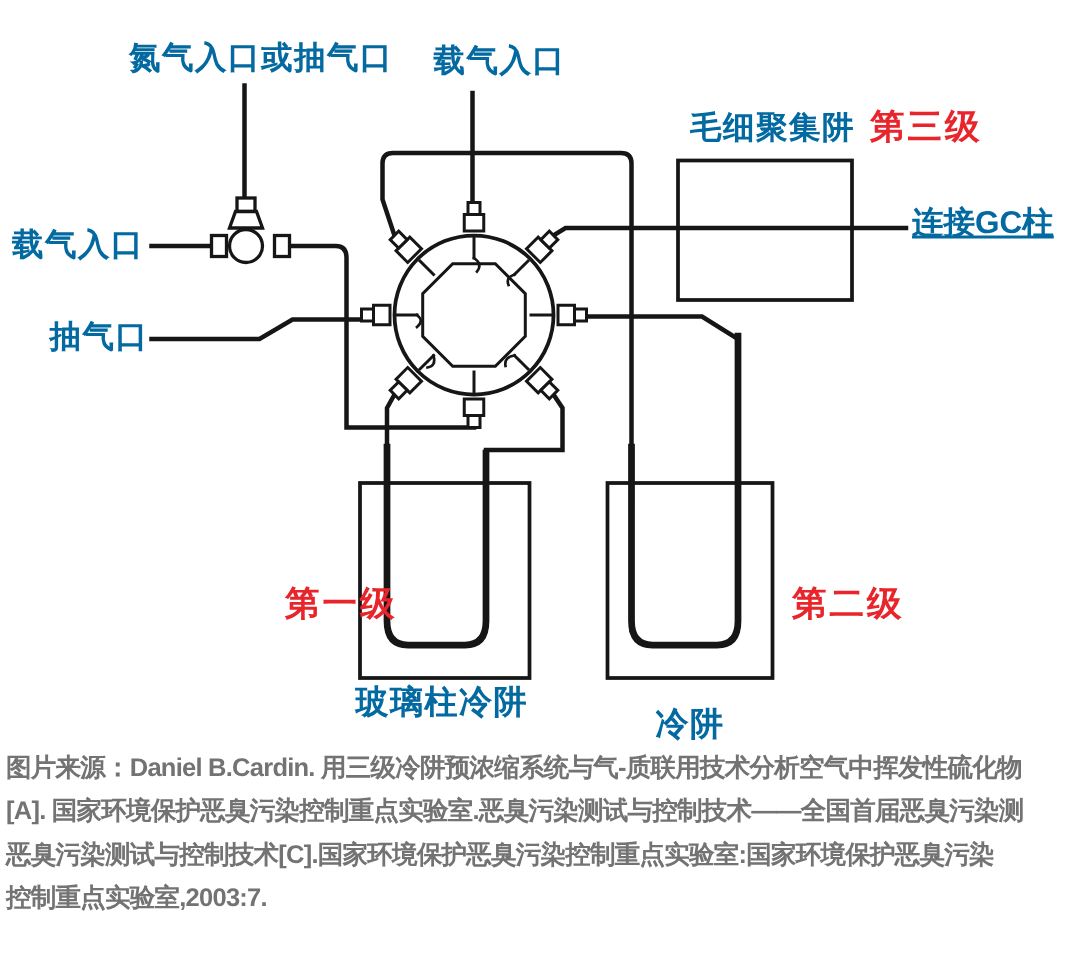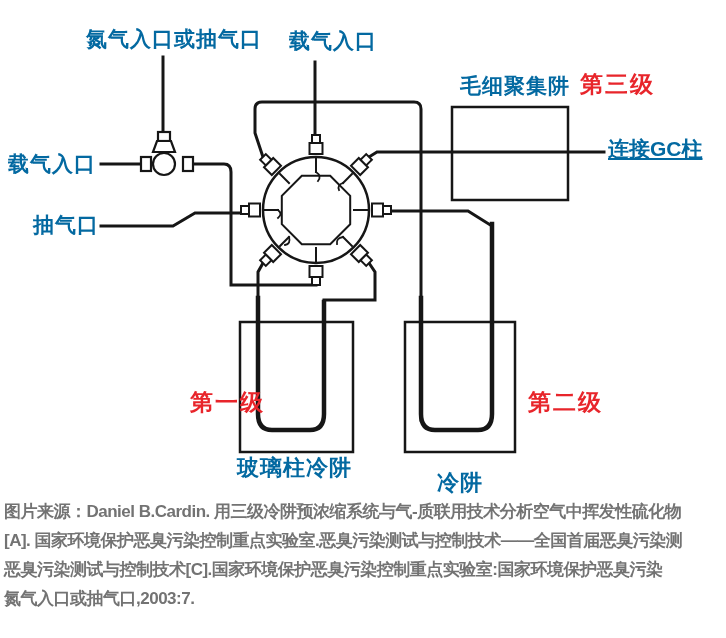--- a/index.html
+++ b/index.html
@@ -140,16 +140,16 @@
   <div class="lbl" style="left:608px;top:137px;letter-spacing:0;text-decoration:underline;">连接GC柱</div>
   <div class="lbl red" style="left:156px;top:390px;margin-left:34px;">第一级</div>
   <div class="lbl red" style="left:528px;top:390px;">第二级</div>
   <div class="lbl" style="left:237px;top:456px;font-size:22px;">玻璃柱冷阱</div>
   <div class="lbl" style="left:437px;top:455px;font-size:22px;margin-top:16px;">冷阱</div>
 
   <div class="caption">
     <div>图片来源：Daniel B.Cardin. 用三级冷阱预浓缩系统与气-质联用技术分析空气中挥发性硫化物</div>
     <div>[A]. 国家环境保护恶臭污染控制重点实验室.恶臭污染测试与控制技术——全国首届恶臭污染测</div>
     <div>恶臭污染测试与控制技术[C].国家环境保护恶臭污染控制重点实验室:国家环境保护恶臭污染</div>
-    <div>氮气入口或抽气口,2003:7.</div>
+    <div>控制重点实验室,2003:7.</div>
   </div>
 
 </div>
 
 </body></html>

